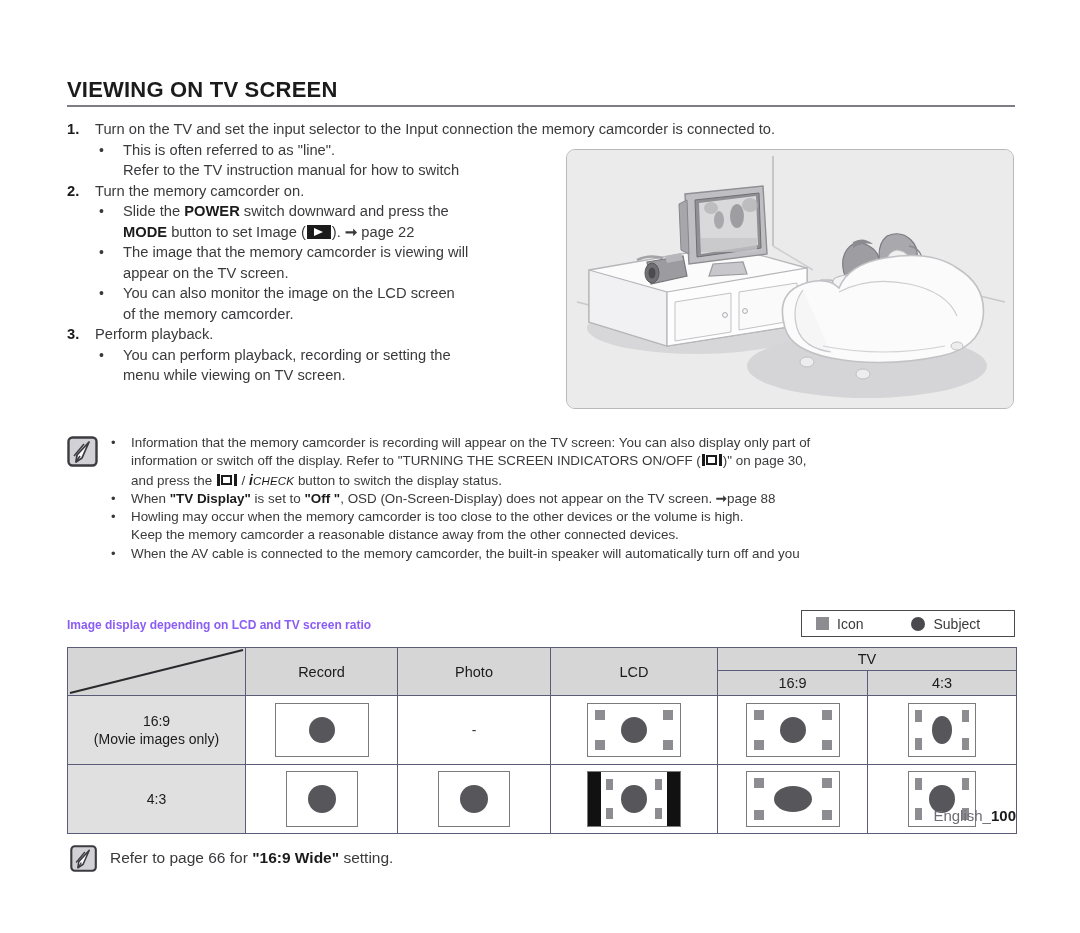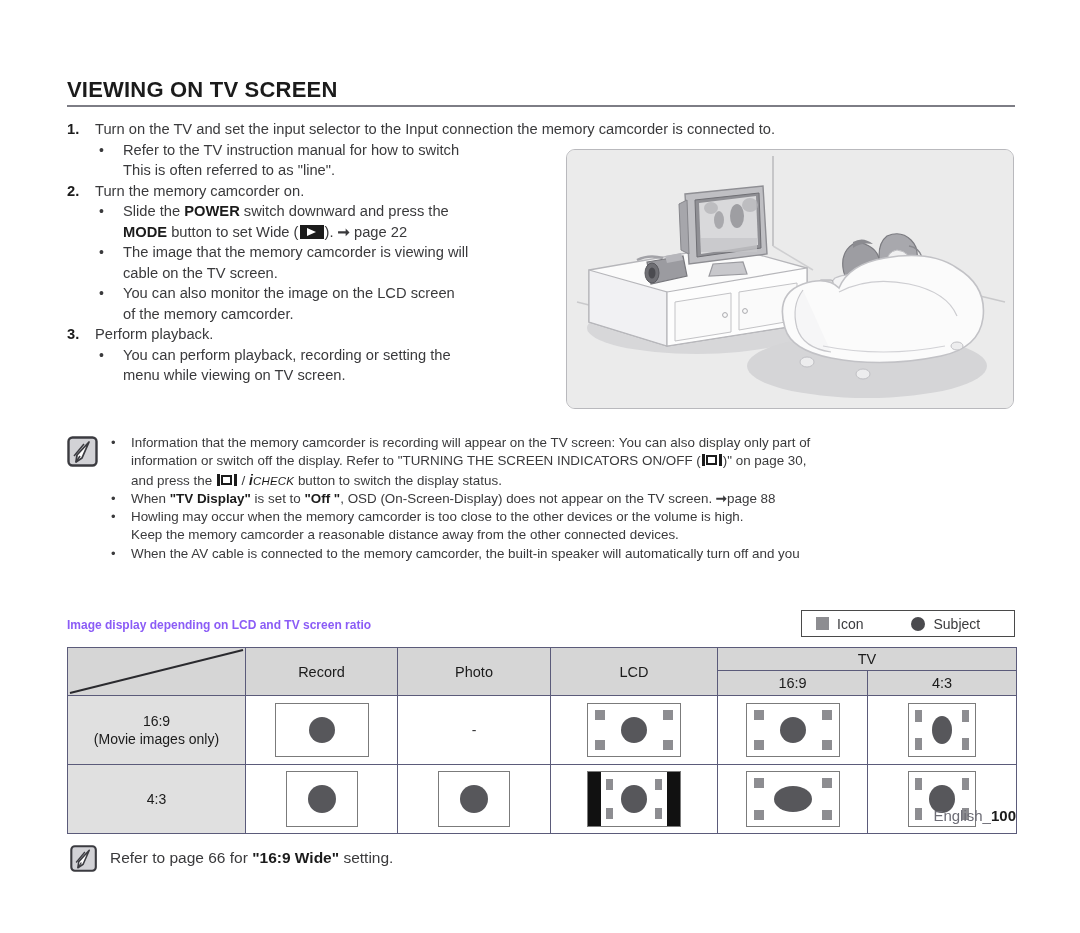--- a/index.html
+++ b/index.html
@@ -338,41 +338,41 @@
 
   <div class="steps">
 
     <div class="step-row">
       <div class="step-num">1.</div>
       <div class="step-text">Turn on the TV and set the input selector to the Input connection the memory camcorder is connected to.</div>
     </div>
     <div class="bullet-row">
       <div class="bullet-dot">•</div>
       <div class="bullet-text">
+        <div>This is often referred to as "line".</div>
         <div>Refer to the TV instruction manual for how to switch</div>
-        <div>This is often referred to as "line".</div>
       </div>
     </div>
 
     <div class="step-row">
       <div class="step-num">2.</div>
       <div class="step-text">Turn the memory camcorder on.</div>
     </div>
     <div class="bullet-row">
       <div class="bullet-dot">•</div>
       <div class="bullet-text">
         <div><span>Slide the </span><b class="bd">POWER</b><span> switch downward and press the</span></div>
-        <div><b class="bd">MODE</b><span> button to set Wide (</span><span class="icon-play"></span><span>). </span><span class="arrow">➞</span>&nbsp;<span>page 22</span></div>
+        <div><b class="bd">MODE</b><span> button to set Image (</span><span class="icon-play"></span><span>). </span><span class="arrow">➞</span>&nbsp;<span>page 22</span></div>
       </div>
     </div>
     <div class="bullet-row">
       <div class="bullet-dot">•</div>
       <div class="bullet-text">
         <div>The image that the memory camcorder is viewing will</div>
-        <div>cable on the TV screen.</div>
+        <div>appear on the TV screen.</div>
       </div>
     </div>
     <div class="bullet-row">
       <div class="bullet-dot">•</div>
       <div class="bullet-text">
         <div>You can also monitor the image on the LCD screen</div>
         <div>of the memory camcorder.</div>
       </div>
     </div>
 

